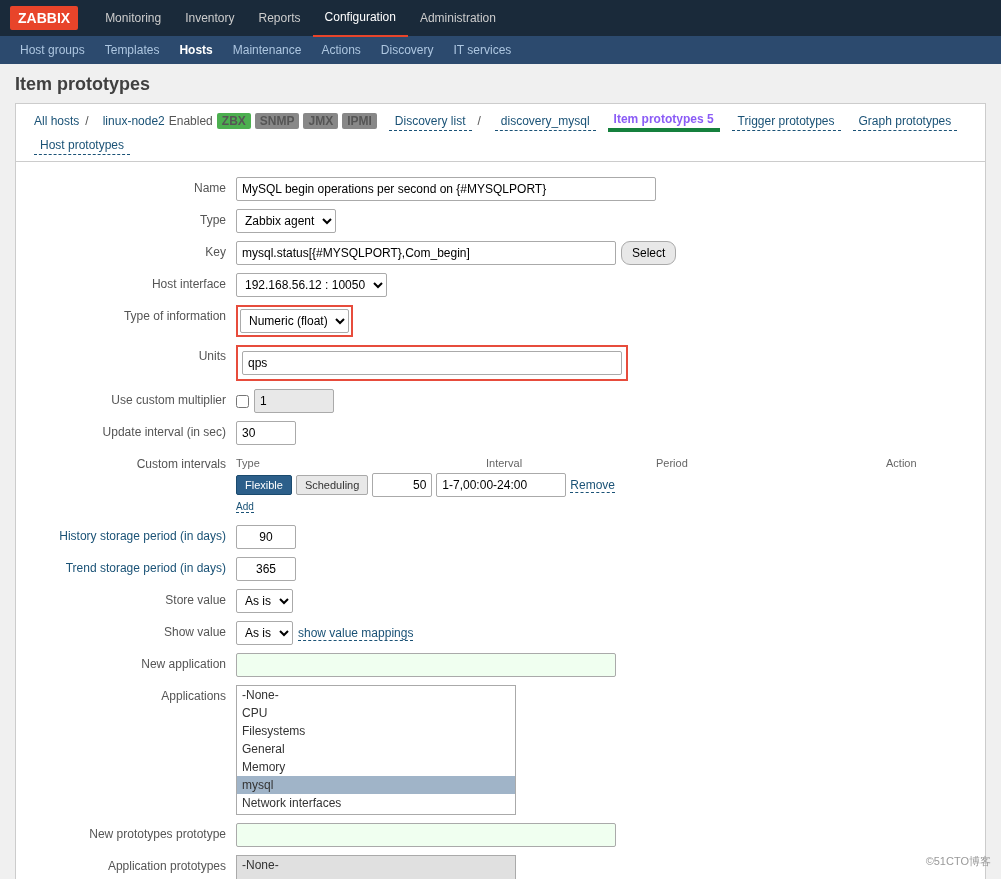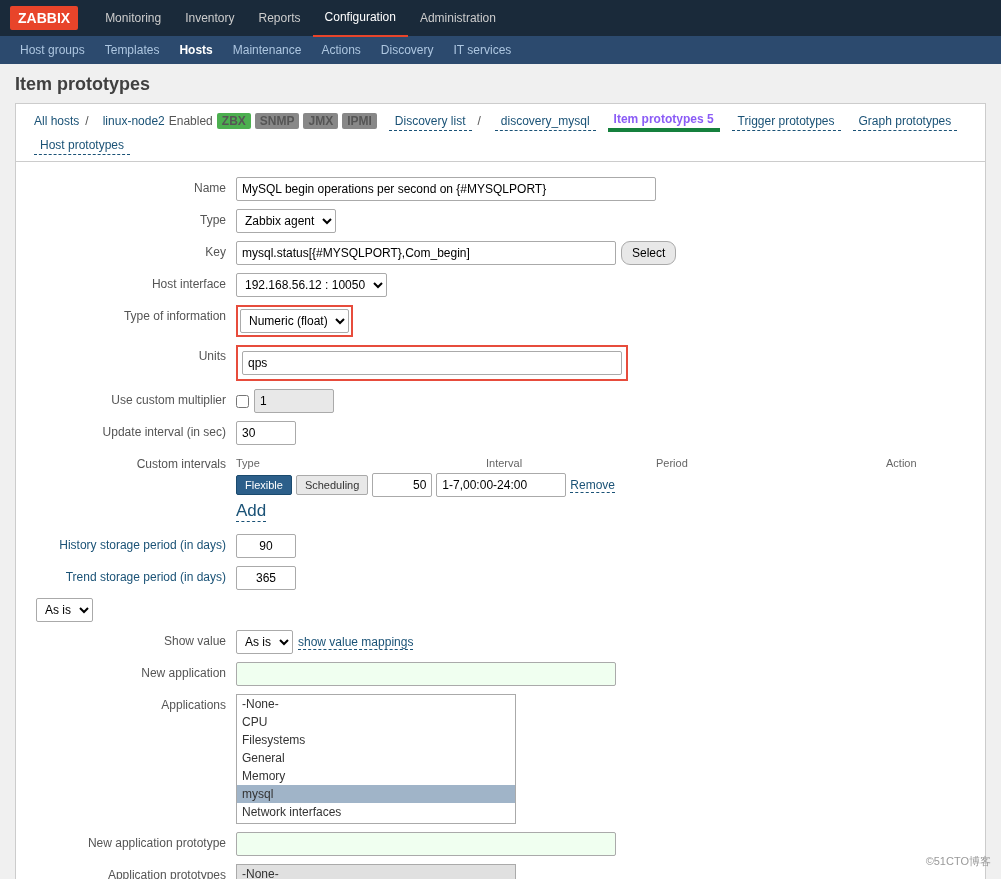--- a/index.html
+++ b/index.html
@@ -224,21 +224,21 @@
       color: #333;
       border: 1px solid #aaa;
       padding: 3px 8px;
       font-size: 11px;
       cursor: pointer;
       border-radius: 2px;
     }
     .ci-interval-input { width: 60px; text-align: right; }
     .ci-period-input { width: 130px; }
     .remove-link { color: #1a5276; text-decoration: none; font-size: 12px; border-bottom: 1px dashed #1a5276; }
-    .add-link { color: #1a5276; text-decoration: none; font-size: 17px; border-bottom: 1px dashed #1a5276; }
+    .add-link { color: #1a5276; text-decoration: none; font-size: 10px; border-bottom: 1px dashed #1a5276; }
 
     
     .applications-list {
       border: 1px solid #aaa;
       width: 280px;
       height: 130px;
       overflow-y: scroll;
       font-size: 12px;
       background: white;
     }
@@ -439,20 +439,21 @@
     </div>
 
     <div class="form-row">
       <div class="form-label highlight">Trend storage period (in days)</div>
       <div class="form-control">
         <input type="text" class="trend-input" value="365" style="">
       </div>
     </div>
 
     <div class="form-row">
+      <div class="form-label">Store value</div>
       <div class="form-control">
         <select>
           <option>As is</option>
         </select>
       </div>
     </div>
 
     <div class="form-row">
       <div class="form-label">Show value</div>
       <div class="form-control">
@@ -481,21 +482,21 @@
           <div class="app-item">Memory</div>
           <div class="app-item selected">mysql</div>
           <div class="app-item">Network interfaces</div>
           <div class="app-item">OS</div>
 
         </div>
       </div>
     </div>
 
     <div class="form-row">
-      <div class="form-label">New application prototype</div>
+      <div class="form-label">New prototypes prototype</div>
       <div class="form-control">
         <input type="text" class="new-app-proto-input" value="" style="">
       </div>
     </div>
 
     <div class="form-row">
       <div class="form-label">Application prototypes</div>
       <div class="form-control">
         <div class="app-proto-list">
           <div class="app-proto-item">-None-</div>

